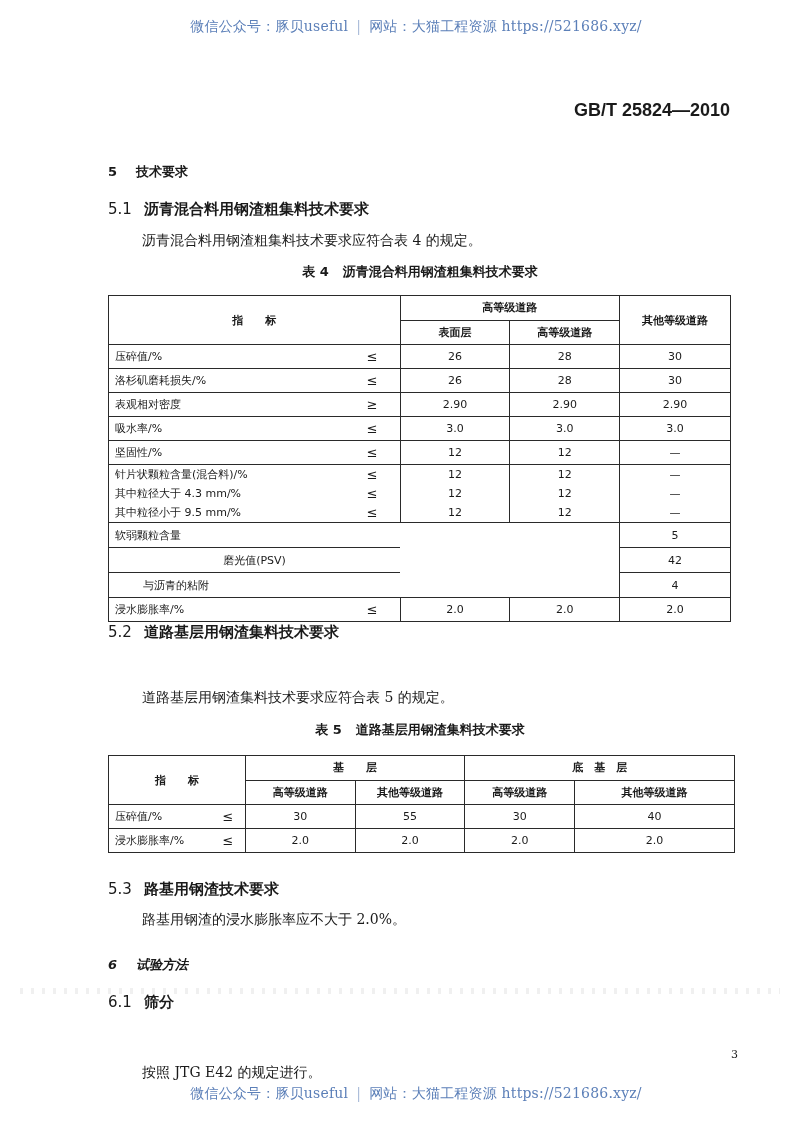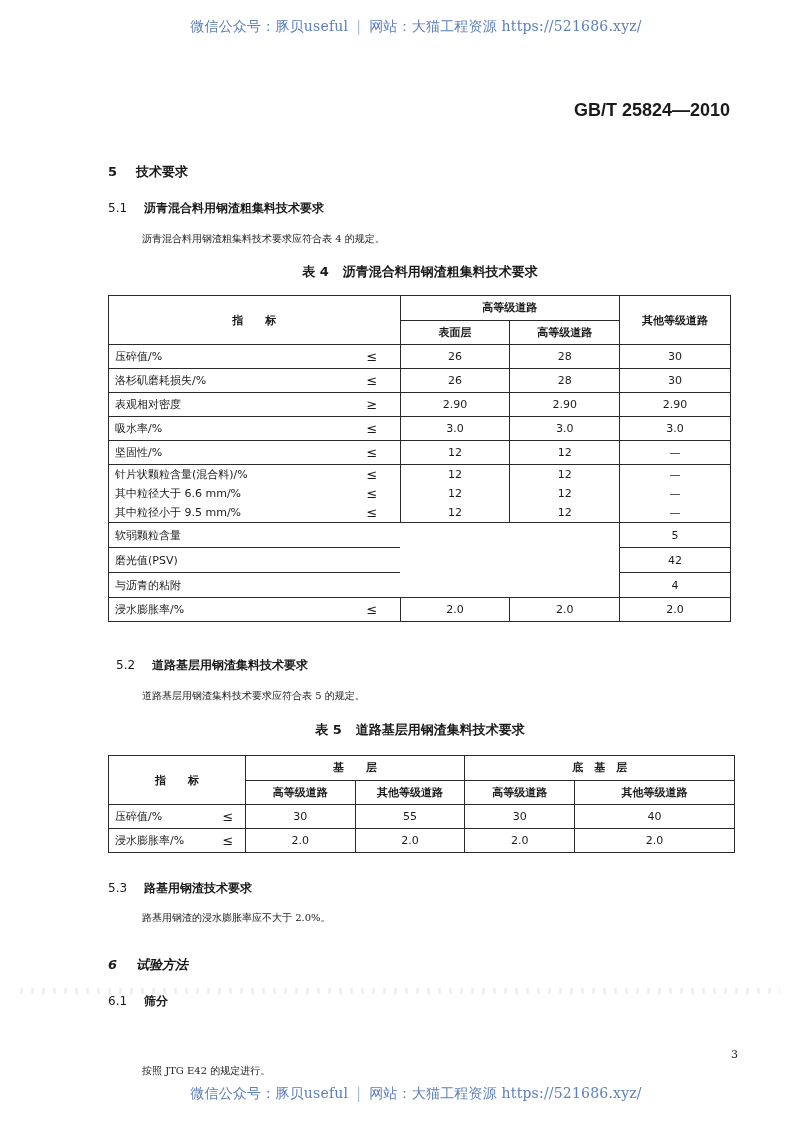--- a/index.html
+++ b/index.html
@@ -6,23 +6,23 @@
   body { width:800px; height:1131px; position:relative; overflow:hidden;
          font-family:"DejaVu Serif","Liberation Serif",serif; color:#1a1a1a; }
   .abs { position:absolute; }
   .watermark { left:0; width:800px; text-align:center; font-size:14px; color:#5b7fb8;
                font-family:"DejaVu Serif","Liberation Serif",serif; letter-spacing:0.2px;padding-left:16px; }
   .wm-sep { color:#a9bbd8; margin:0 8px; }
   .std-no { right:70px; top:100px; font-weight:bold; font-size:18px;
             font-family:"Liberation Sans","DejaVu Sans",sans-serif; }
   .h1 { left:108px; font-size:13px; font-weight:bold; font-family:"DejaVu Sans","Liberation Sans",sans-serif; }
   .h1 .num { display:inline-block; width:28px; }
-  .h2 { left:108px; font-size:12px; font-weight:bold; font-family:"DejaVu Sans","Liberation Sans",sans-serif; }
+  .h2 { left:108px; font-size:15px; font-weight:bold; font-family:"DejaVu Sans","Liberation Sans",sans-serif; }
   .h2 .num { display:inline-block; width:36px; font-weight:normal; }
-  .para { left:142px; font-size:10px; }
+  .para { left:142px; font-size:14px; }
   .caption { left:0; width:840px; text-align:center; font-size:13px; font-weight:bold;
              font-family:"DejaVu Sans","Liberation Sans",sans-serif; }
   .caption .num { margin-right:14px; }
   .pageno { right:62px; top:1048px; font-size:11px; }
 
   table.t { position:absolute; border-collapse:collapse; font-size:11px;
             font-family:"DejaVu Sans","Liberation Sans",sans-serif; }
   table.t td { border:1px solid #2a2a2a; padding:0 6px; text-align:center; height:23px; }
   table.t { border:1.5px solid #1a1a1a; }
   table.t td.lbl { text-align:left; }
@@ -134,21 +134,21 @@
     <td>—</td>
   </tr>
 
   <tr>
     <td class="lbl multi">
       <div class="lblwrap">
             <span>针片状颗粒含量(混合料)/%</span>
             <span class="op">≤</span>
           </div>
       <div class="lblwrap">
-            <span>其中粒径大于 6.6 mm/%</span>
+            <span>其中粒径大于 4.3 mm/%</span>
             <span class="op">≤</span>
           </div>
       <div class="lblwrap">
             <span>其中粒径小于 9.5 mm/%</span>
             <span class="op">≤</span>
           </div>
     </td>
     <td class="multi">
       <div>12</div>
       <div>12</div>
@@ -166,47 +166,47 @@
     </td>
   </tr>
 
   <tr>
     <td class="lbl noborder-r" style="height:24px;"><span class="cut" style="width:72px;">软弱颗粒含量</span></td>
     <td class="noborder-l noborder-r noborder-t noborder-b"></td>
     <td class="noborder-l noborder-t noborder-b"></td>
     <td>5</td>
   </tr>
   <tr>
-    <td class="lbl noborder-r" style="height:24px;"><span class="cut" style="width:72px;">磨光值(PSV)</span></td>
+    <td class="lbl noborder-r" style="height:24px;text-align:center;"><span class="cut" style="width:72px;">磨光值(PSV)</span></td>
     <td class="noborder-l noborder-r noborder-t noborder-b"></td>
     <td class="noborder-l noborder-t noborder-b"></td>
     <td>42</td>
   </tr>
   <tr>
-    <td class="lbl noborder-r" style="height:24px;"><span class="cut" style="width:72px;">与沥青的粘附</span></td>
+    <td class="lbl noborder-r" style="height:24px;"><span class="cut" style="width:72px;margin-left:28px;">与沥青的粘附</span></td>
     <td class="noborder-l noborder-r noborder-t noborder-b"></td>
     <td class="noborder-l noborder-t noborder-b"></td>
     <td>4</td>
   </tr>
 
   <tr>
     <td class="lbl">
           <div class="lblwrap">
             <span>浸水膨胀率/%</span>
             <span class="op">≤</span>
           </div>
         </td>
     <td>2.0</td>
     <td>2.0</td>
     <td>2.0</td>
   </tr>
 </tbody>
   </table>
 
-<div class="abs h2" style="top:657px;margin-left:8px;">
+<div class="abs h2" style="top:623px;">
   <span class="num">5.2</span><span>道路基层用钢渣集料技术要求</span>
 </div>
 <div class="abs para" style="top:689px;">道路基层用钢渣集料技术要求应符合表 5 的规定。</div>
 
 <div class="abs caption" style="top:721px;">
   <span class="num">表 5</span><span>道路基层用钢渣集料技术要求</span>
 </div>
 
 <table class="t" style="left:108px; top:755px; width:627px;">
   <colgroup>

